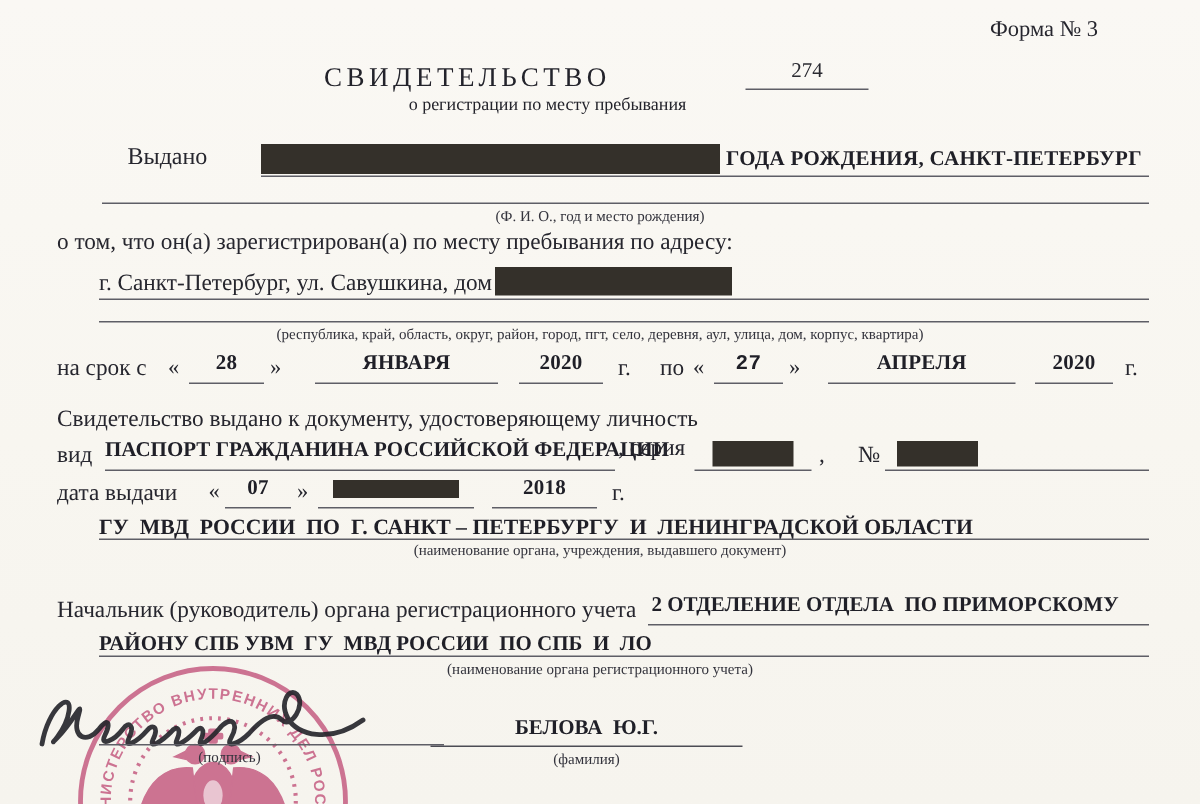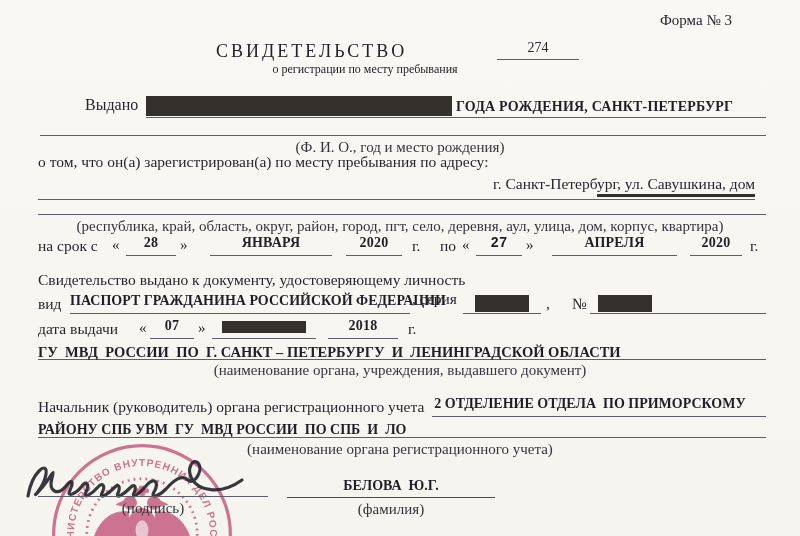--- a/index.html
+++ b/index.html
@@ -8,22 +8,22 @@
     font-family:"Liberation Serif", serif;
     background:#f8f6f1;
     color:#2a2a31;
     overflow:hidden;
     position:relative;
   }
   .page { position:absolute; inset:0; background:linear-gradient(180deg,#faf8f4 0%,#f8f6f0 55%,#f6f4ee 100%); }
   .abs { position:absolute; }
   .lbl { font-size:15.5px; color:#26262e; }
   .val { font-weight:bold; font-size:14px; white-space:pre; color:#1f1f27; letter-spacing:.2px; }
-  .cap { font-size:15px; color:#34343d; text-align:center; }
-  .uline { border-bottom:1px solid #5e5e66; }
+  .cap { font-size:10px; color:#34343d; text-align:center; }
+  .uline { border-bottom:1px solid #5e5e66;margin-left:28px; }
   .cell { border-bottom:1px solid #5e5e66; text-align:center; }
   .redact { background:#34302a; display:inline-block; vertical-align:middle; }
   .q { font-size:15px; color:#26262e; }
   .rowflex { display:flex; align-items:flex-end; }
   .title { font-size:18px; letter-spacing:3px; color:#23232b; }
   .subtitle { font-size:12px; color:#23232b; }
   .boldline { font-weight:bold; font-size:14px; white-space:pre; color:#1f1f27; }
   svg text { font-family:"Liberation Sans", sans-serif; }
 </style>
 </head>
@@ -39,21 +39,21 @@
 
   <div class="abs lbl" style="top:96px; left:85px; font-size:16px;">Выдано</div>
   <div class="abs uline rowflex" style="top:94px; left:146px; right:34px; height:24px;">
     <span class="redact" style="width:306px; height:20px; margin-bottom:1px;"></span>
     <span class="val" style="margin-left:4px; margin-bottom:2px;">ГОДА РОЖДЕНИЯ, САНКТ-ПЕТЕРБУРГ</span>
   </div>
   <div class="abs uline" style="top:119px; left:40px; right:34px; height:17px;"></div>
   <div class="abs cap" style="top:139px; left:0; width:800px;">(Ф. И. О., год и место рождения)</div>
 
   <div class="abs lbl" style="top:153px; left:38px;">о том, что он(а) зарегистрирован(а) по месту пребывания по адресу:</div>
-  <div class="abs uline rowflex" style="top:175px; left:38px; right:45px; height:25px;flex-direction:column;">
+  <div class="abs uline rowflex" style="top:175px; left:38px; right:34px; height:25px;">
     <span class="lbl" style="margin-bottom:1px;">г. Санкт-Петербург, ул. Савушкина, дом</span>
     <span class="redact" style="width:158px; height:19px; margin:0 0 2px 2px;"></span>
   </div>
   <div class="abs uline" style="top:199px; left:38px; right:34px; height:16px;"></div>
   <div class="abs cap" style="top:218px; left:0; width:800px;">(республика, край, область, округ, район, город, пгт, село, деревня, аул, улица, дом, корпус, квартира)</div>
 
   <div class="abs lbl" style="top:237px; left:38px;">на срок с</div>
   <span class="abs q" style="top:237px; left:112px;">«</span>
   <div class="abs cell val" style="top:235px; left:126px; width:50px; height:21px;">28</div>
   <span class="abs q" style="top:237px; left:180px;">»</span>

